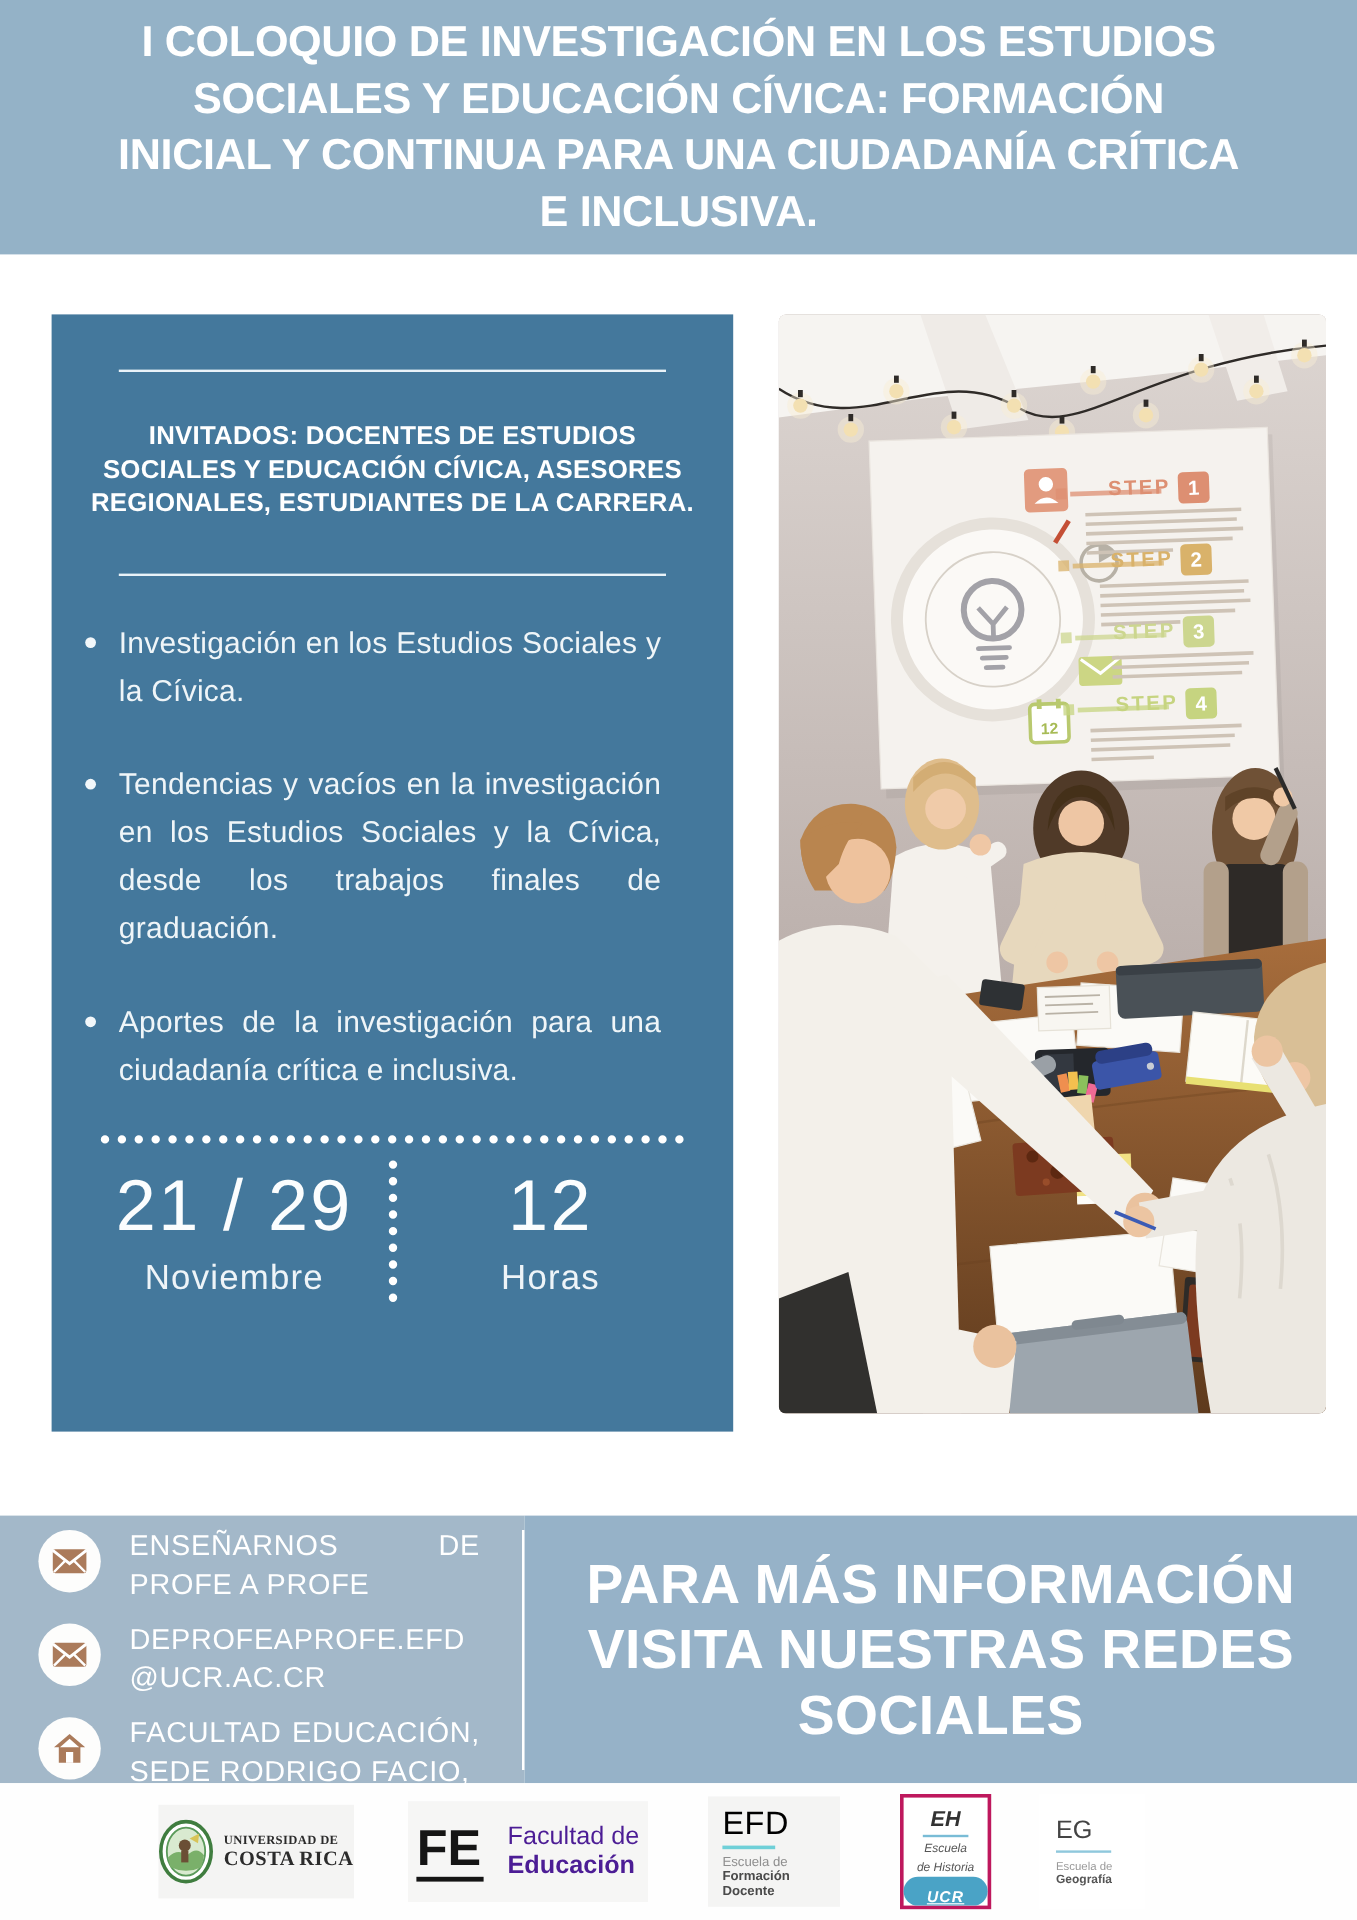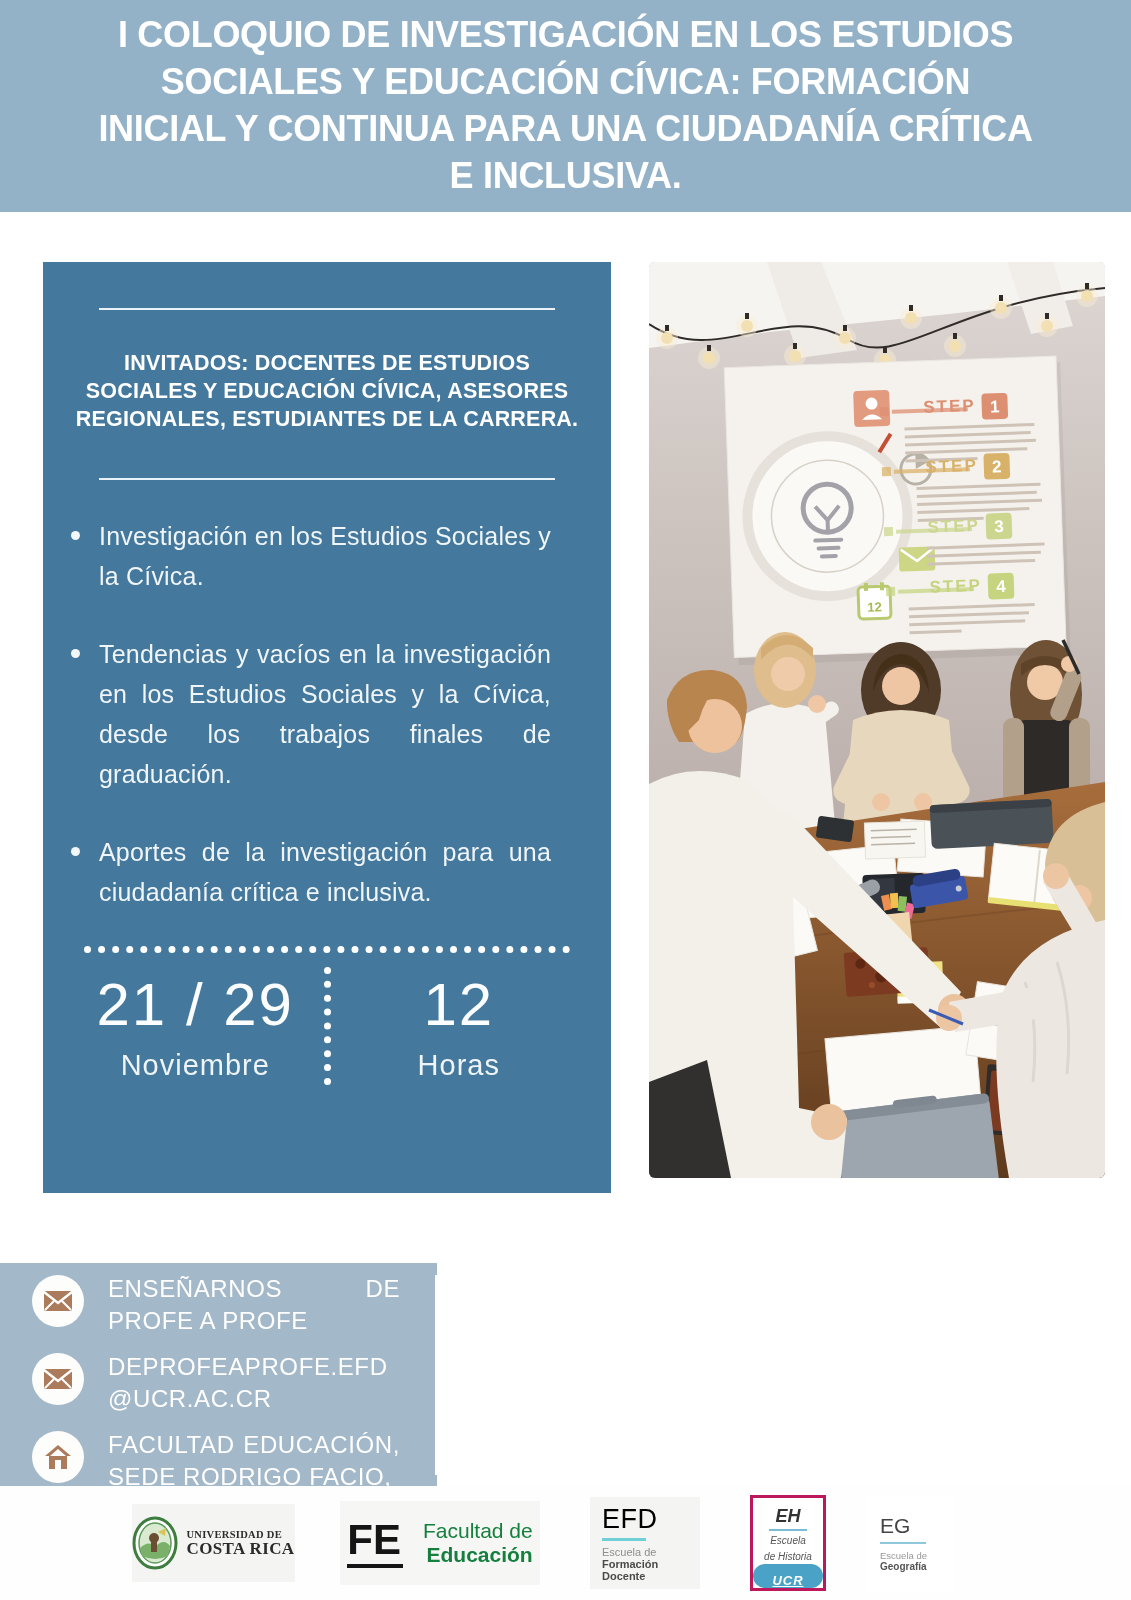--- a/index.html
+++ b/index.html
@@ -57,21 +57,21 @@
           display:flex;align-items:center;justify-content:center;gap:0;}
   .logo-box{box-sizing:border-box;display:flex;align-items:center;justify-content:center;}
   .ucr-box{width:163px;height:78px;background:#f4f4f3;gap:8px;margin-right:45px;}
   .ucr-text{display:flex;flex-direction:column;line-height:1.05;color:#2b2b2b;
             font-family:"Liberation Serif",serif;}
   .ucr-line1{font-size:10.5px;font-weight:700;letter-spacing:0.3px;}
   .ucr-line2{font-size:17px;font-weight:700;letter-spacing:0.4px;}
   .fe-box{width:200px;height:84px;background:#f6f6f5;gap:20px;margin-right:50px;}
   .fe-abbr{font-size:42px;font-weight:600;color:#151515;border-bottom:4px solid #151515;
            line-height:1.05;padding:0 2px 2px 0;}
-  .fe-text{display:flex;flex-direction:column;color:#15803d;font-size:21px;line-height:1.15;align-items:flex-end;}
+  .fe-text{display:flex;flex-direction:column;color:#4c1d95;font-size:21px;line-height:1.15;}
   .fe-text .b{font-weight:700;}
   .efd-box{width:110px;height:92px;background:#f4f4f3;margin-right:50px;}
   .efd-inner{display:flex;flex-direction:column;align-items:flex-start;width:86px;}
   .efd-abbr{font-size:27px;color:#000000;letter-spacing:0.5px;}
   .efd-bar{width:44px;height:3px;background:#6fd0d8;margin:3px 0 5px;}
   .efd-l1{font-size:11px;color:#8e8e8e;}
   .efd-l2{font-size:11px;font-weight:700;color:#4a4a4a;}
   .eh-box{width:76px;height:96px;background:#ffffff;border:3px solid #be185d;margin-right:40px;
           flex-direction:column;justify-content:flex-start;padding-top:8px;position:relative;font-style:italic;}
   .eh-abbr{font-size:18px;font-weight:700;color:#333;border-bottom:2px solid #79bcd6;
@@ -506,20 +506,25 @@
           <svg width="28" height="26" viewBox="0 0 28 26">
               <polygon points="14,1 27,12 23,12 23,25 5,25 5,12 1,12" fill="#ab7b5b"></polygon>
               <polygon points="14,5 22,12 6,12" fill="#ffffff"></polygon>
               <rect x="11" y="16" width="6" height="9" fill="#ffffff"></rect>
             </svg>
         </div>
         <div class="contact-text">FACULTAD EDUCACIÓN, SEDE RODRIGO FACIO,</div>
       </div>
       <div class="band-divider" style="position:absolute;right:0;top:12px;"></div>
     </div>
+    <div class="cta-col">
+      <div class="cta-text">PARA MÁS INFORMACIÓN
+VISITA NUESTRAS REDES
+SOCIALES</div>
+    </div>
   </div>
 
   <div class="footer">
     <div class="logo-box ucr-box">
       <svg width="46" height="54" viewBox="0 0 46 54">
         <ellipse cx="23" cy="27" rx="21" ry="25" fill="#ffffff" stroke="#3f7d3f" stroke-width="3"></ellipse>
         <ellipse cx="23" cy="27" rx="16" ry="20" fill="#d9ead0" stroke="#5a9a5a" stroke-width="1.5"></ellipse>
         <path d="M8,32 Q16,24 24,30 Q32,22 38,30 L36,40 Q23,46 10,40 Z" fill="#7ab06a"></path>
         <circle cx="22" cy="22" r="5" fill="#6b4f35"></circle>
         <rect x="19" y="26" width="6" height="10" fill="#6b4f35"></rect>

